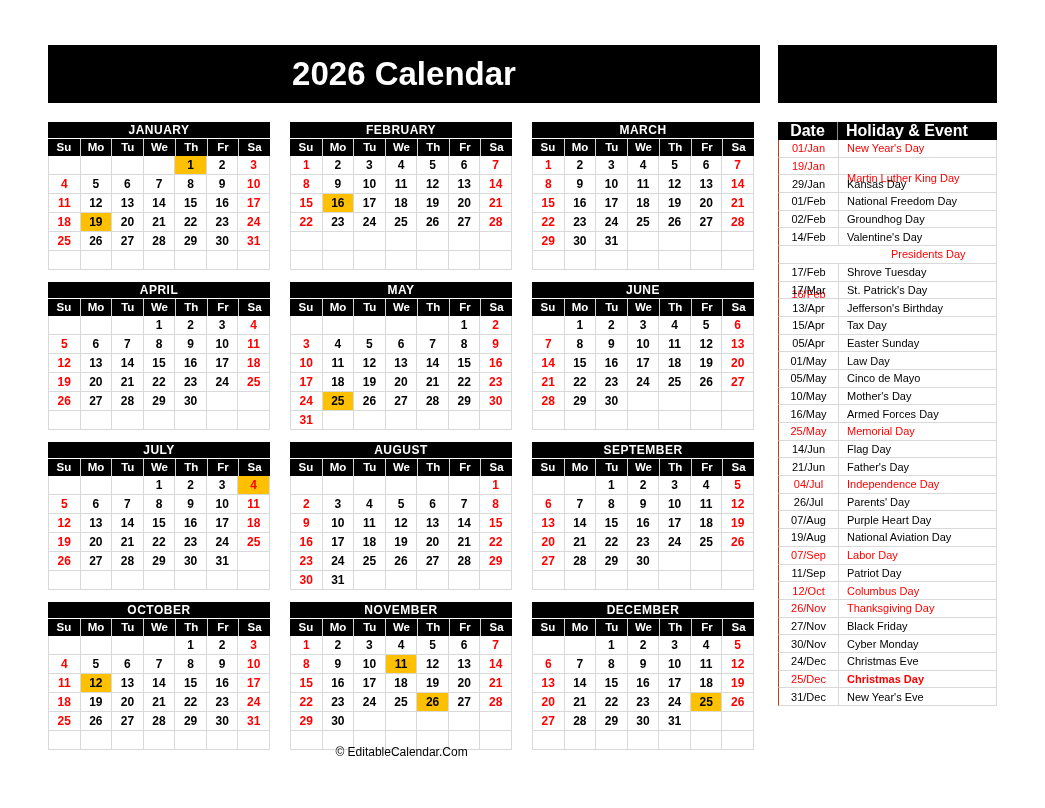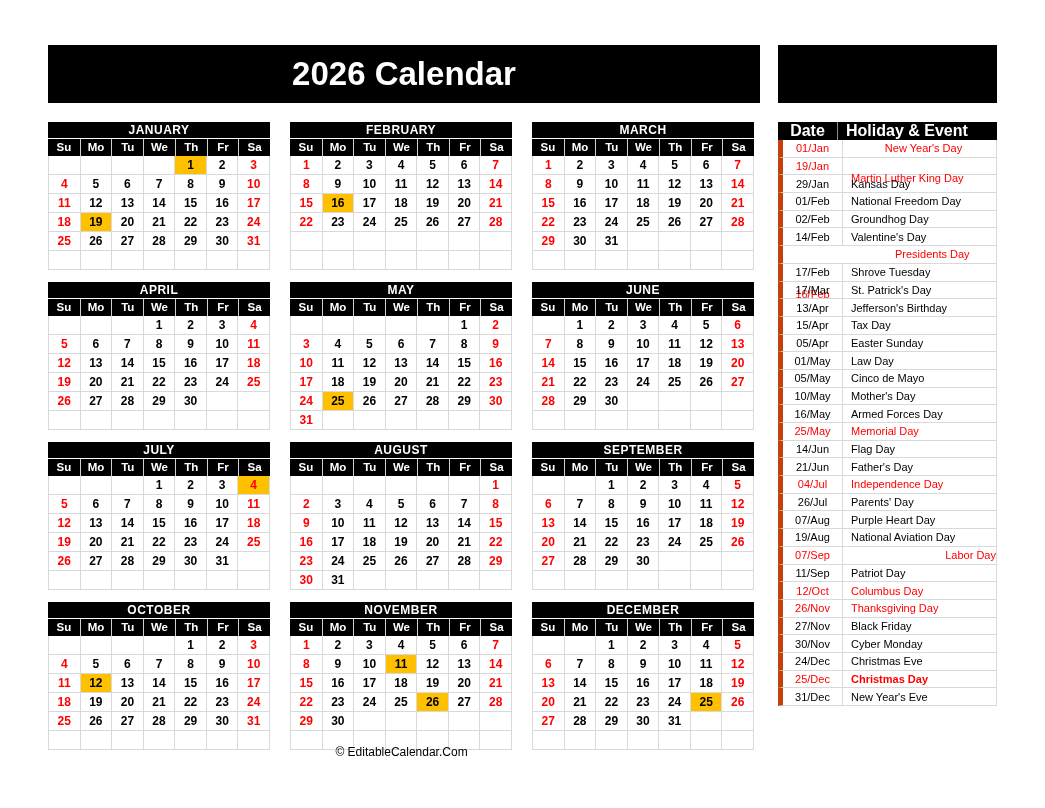--- a/index.html
+++ b/index.html
@@ -39,21 +39,21 @@
     font-size:12px; font-weight:bold; text-align:center; line-height:18px; background:#fff;
     color:#000;
   }
   .holiday-panel { position:absolute; left:778px; top:122px; width:219px; }
   .holiday-header {
     display:flex; height:18px; background:#000; color:#fff; font-weight:bold; font-size:16px;
   }
   .hh-date { width:60px; text-align:center; line-height:18px; border-right:1px solid #8a8a8a; }
   .hh-event { flex:1; padding-left:8px; line-height:18px; }
   .holiday-row {
-    display:flex; height:17.7px; border-left:5px solid #c2410c; border-right:1px solid #d9d9d9;
+    display:flex; height:17.7px; border-left:1px solid #c2410c; border-right:1px solid #d9d9d9;
     border-bottom:1px solid #d9d9d9; align-items:center; font-size:11px;
   }
   .hr-date { width:60px; text-align:center; border-right:1px solid #d9d9d9; align-self:stretch;
     display:flex; align-items:center; justify-content:center; }
   .hr-event { flex:1; padding-left:8px; white-space:nowrap; overflow:hidden; }
   .footer {
     position:absolute; left:48px; top:745px; width:707px; text-align:center;
     font-size:12px; color:#000;
   }
 </style>
@@ -739,21 +739,21 @@
   </div>
 
 <div class="holiday-panel">
   <div class="holiday-header">
     <div class="hh-date">Date</div>
     <div class="hh-event">Holiday &amp; Event</div>
   </div>
   <div>
       <div class="holiday-row">
         <div class="hr-date" style="color: rgb(255, 0, 0);">01/Jan</div>
-        <div class="hr-event" style="color: rgb(255, 0, 0); text-align: center;">New Year's Day</div>
+        <div class="hr-event" style="color: rgb(255, 0, 0);">New Year's Day</div>
       </div>
       <div class="holiday-row">
         <div class="hr-date" style="color: rgb(255, 0, 0);">19/Jan</div>
         <div class="hr-event" style="color: rgb(255, 0, 0); margin-top: 24px;">Martin Luther King Day</div>
       </div>
       <div class="holiday-row">
         <div class="hr-date">29/Jan</div>
         <div class="hr-event">Kansas Day</div>
       </div>
       <div class="holiday-row">
@@ -831,21 +831,21 @@
       <div class="holiday-row">
         <div class="hr-date">07/Aug</div>
         <div class="hr-event">Purple Heart Day</div>
       </div>
       <div class="holiday-row">
         <div class="hr-date">19/Aug</div>
         <div class="hr-event">National Aviation Day</div>
       </div>
       <div class="holiday-row">
         <div class="hr-date" style="color: rgb(255, 0, 0);">07/Sep</div>
-        <div class="hr-event" style="color: rgb(255, 0, 0); text-align: right;">Labor Day</div>
+        <div class="hr-event" style="color: rgb(255, 0, 0);">Labor Day</div>
       </div>
       <div class="holiday-row">
         <div class="hr-date">11/Sep</div>
         <div class="hr-event">Patriot Day</div>
       </div>
       <div class="holiday-row">
         <div class="hr-date" style="color: rgb(255, 0, 0);">12/Oct</div>
         <div class="hr-event" style="color: rgb(255, 0, 0);">Columbus Day</div>
       </div>
       <div class="holiday-row">

